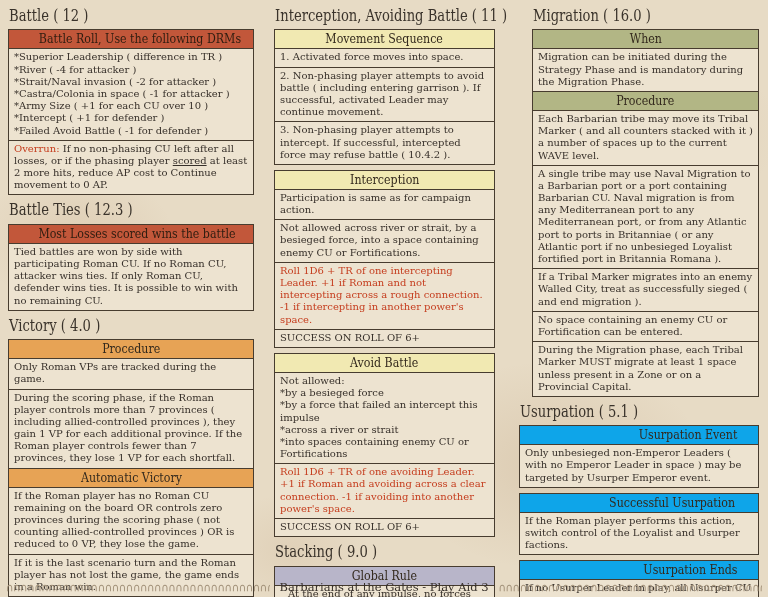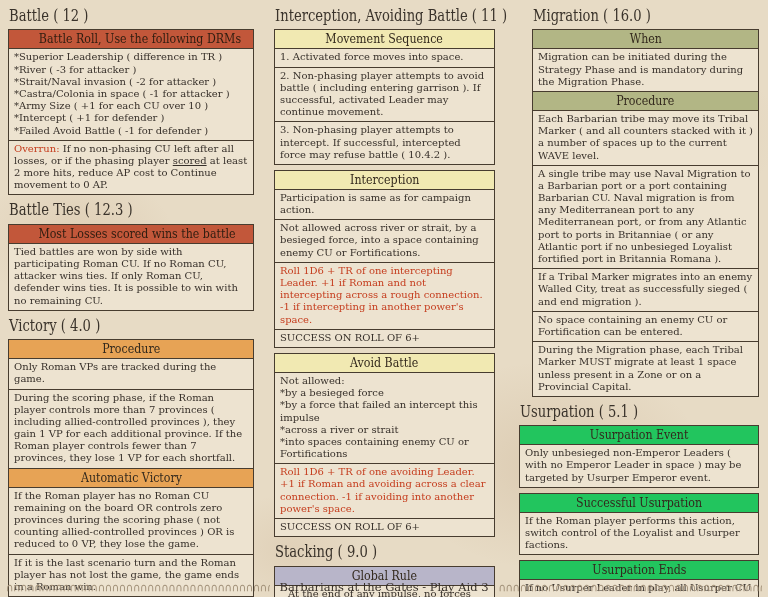--- a/index.html
+++ b/index.html
@@ -24,21 +24,21 @@
   .title{font-size:16px;line-height:1.15;margin:1px 0 4px 1px;color:#3a332b;white-space:nowrap;}
   .title>span{display:inline-block;transform:scaleX(0.82);transform-origin:0 60%;}
   .box{border:1.5px solid #473c2f;background:#ede3d0;margin-bottom:5px;}
   .box>*+*{border-top:1.5px solid #473c2f;}
   .hdr{text-align:center;font-size:13px;padding:1px 12px 2px;color:#33291d;white-space:nowrap;overflow:visible;}
   .hdr>span{display:inline-block;transform:scaleX(0.85);transform-origin:50% 60%;}
   .hdr-red{background:#c2573a;color:#2f1d10;}
   .hdr-gold{background:#e7a355;}
   .hdr-yellow{background:#f1e9b2;}
   .hdr-sage{background:#b2b685;}
-  .hdr-teal{background:#22c55e;}
+  .hdr-teal{background:#0ea5e9;text-align:right;}
   .hdr-lav{background:#b8b5c9;}
   .cell{font-size:10px;line-height:1.22;padding:2px 5px 3px;}
   .cell.indent{padding-left:13px;}
   .red{color:#c53d1e;}
   .u{text-decoration:underline;}
   .mig-wrap{margin-left:20px;}
   .usurp-wrap{margin-left:7px;}
   .footer{position:absolute;left:0;right:0;bottom:3px;display:flex;align-items:center;padding:0 6px;}
   .meander{flex:1;overflow:hidden;white-space:nowrap;color:#a3927a;
     font-family:"DejaVu Sans",sans-serif;font-size:11px;line-height:11px;letter-spacing:-1px;}
@@ -49,21 +49,21 @@
 
 <div class="page">
   <div class="cols">
 
     <div class="col col1">
       <div class="title"><span>Battle ( 12 )</span></div>
       <div class="box">
         <div class="hdr hdr-red"><span>Battle Roll, Use the following DRMs</span></div>
         <div class="cell">
           <div>*Superior Leadership ( difference in TR )</div>
-          <div>*River ( -3 for attacker )</div>
+          <div>*River ( -4 for attacker )</div>
           <div>*Strait/Naval invasion ( -2 for attacker )</div>
           <div>*Castra/Colonia in space ( -1 for attacker )</div>
           <div>*Army Size ( +1 for each CU over 10 )</div>
           <div>*Intercept ( +1 for defender )</div>
           <div>*Failed Avoid Battle ( -1 for defender )</div>
         </div>
         <div class="cell">
           <span class="red">Overrun:</span><span> If no non-phasing CU left after all losses, or if the phasing player </span><span class="u">scored</span><span> at least 2 more hits, reduce AP cost to Continue movement to 0 AP.</span>
         </div>
       </div>

